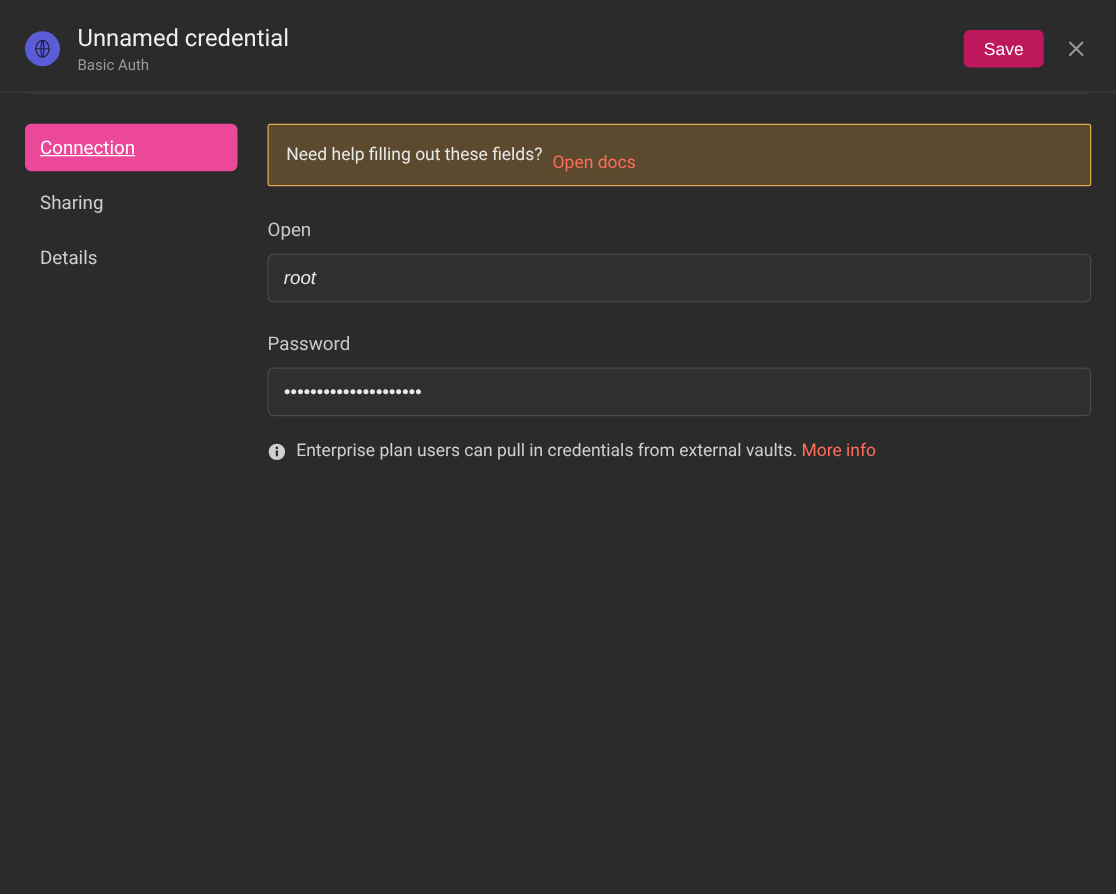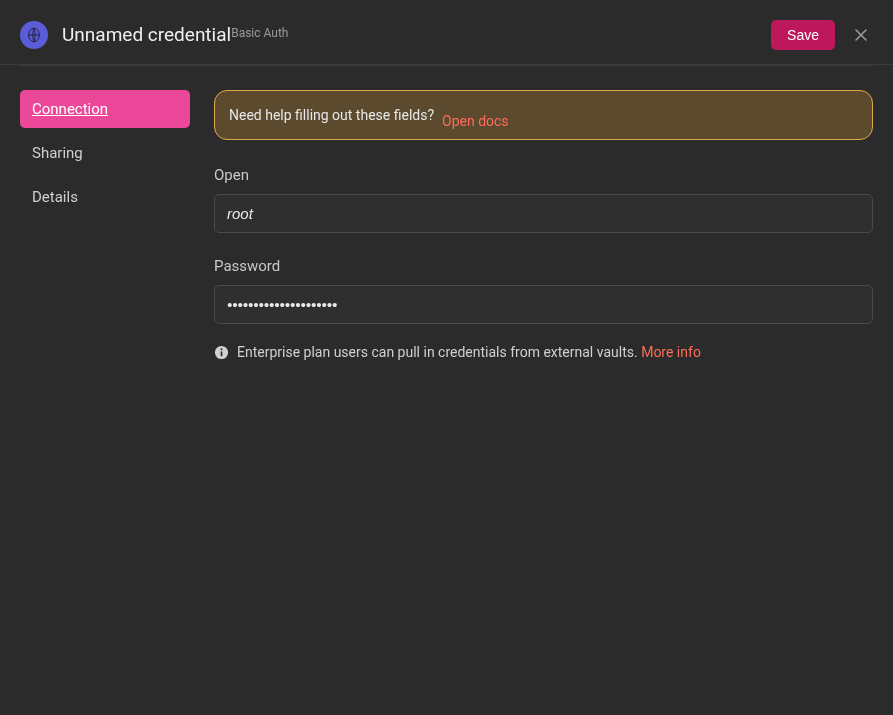--- a/index.html
+++ b/index.html
@@ -29,21 +29,21 @@
     height: 28px;
     border-radius: 50%;
     background: #5b5dd8;
     margin-right: 14px;
     display:flex;
     align-items:center;
     justify-content:center;
     position:relative;
   }
   .logo svg { width:18px; height:18px; }
-  .title-block { display:flex; flex-direction:row; }
+  .title-block { display:flex; flex-direction:column; }
   .title { font-size: 19px; color: #efefef; font-weight:400; line-height:1.2;}
   .subtitle { font-size: 12px; color: #9a9a9a; margin-top:2px;}
   .header-actions { display:flex; align-items:center; gap:14px;}
   .save-btn {
     background: #be185d;
     color: #fff;
     border: none;
     border-radius: 5px;
     padding: 7px 16px;
     font-size: 14px;
@@ -82,21 +82,21 @@
     background: #ec4899;
     color:#fff;
     text-decoration:underline;
   }
   .main {
     flex:1;
   }
   .help-banner {
     background: #5c4a2f;
     border: 1px solid #e0a94a;
-    border-radius: 13px;
+    border-radius: 2px;
     padding: 10px 14px;
     display:flex;
     align-items:center;
     gap:8px;
     margin-bottom: 26px;
   }
   .help-text { color:#e8e8e8; font-size:14px;}
   .help-link { color:#ff6d5a; font-size:14px; cursor:pointer;margin-top:12px;}
   .field { margin-bottom: 24px; }
   .field-label { color:#c9c9c9; font-size:15px; margin-bottom:10px; display:block;}

